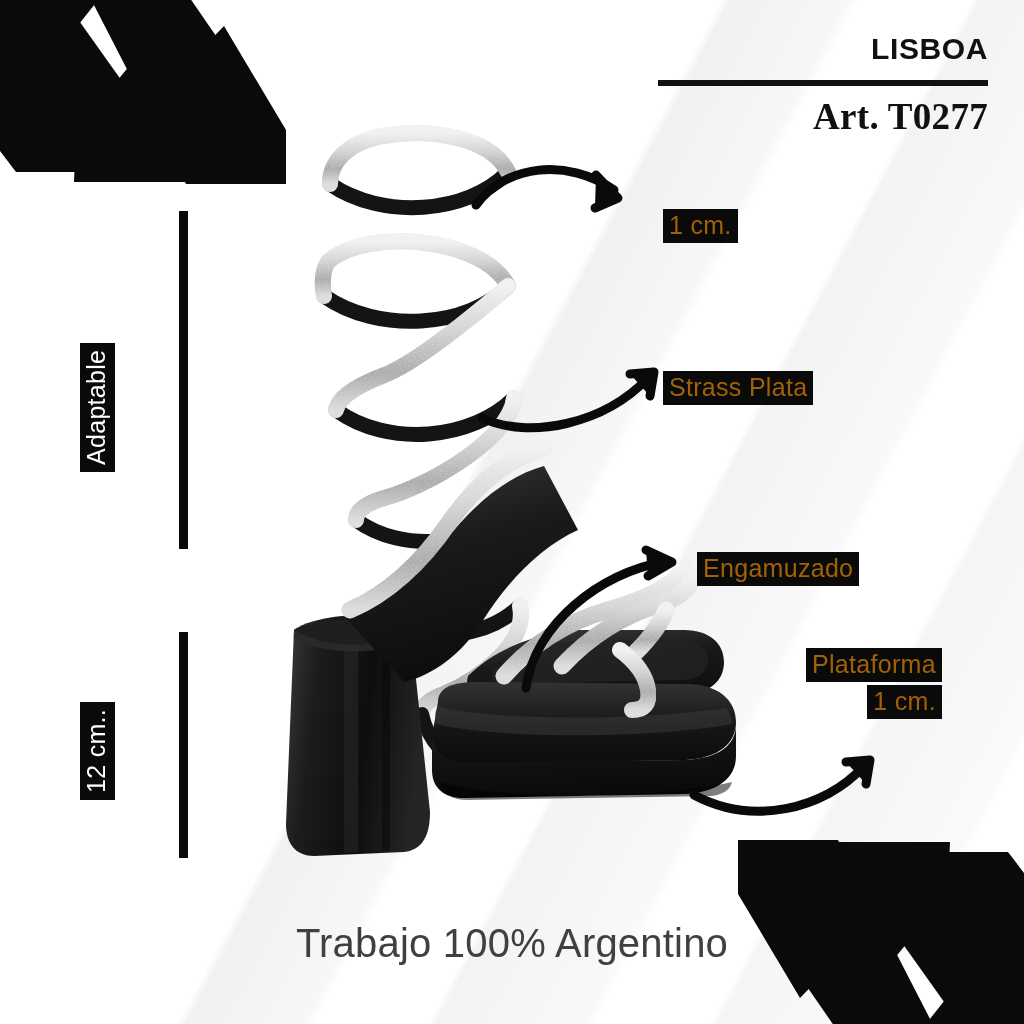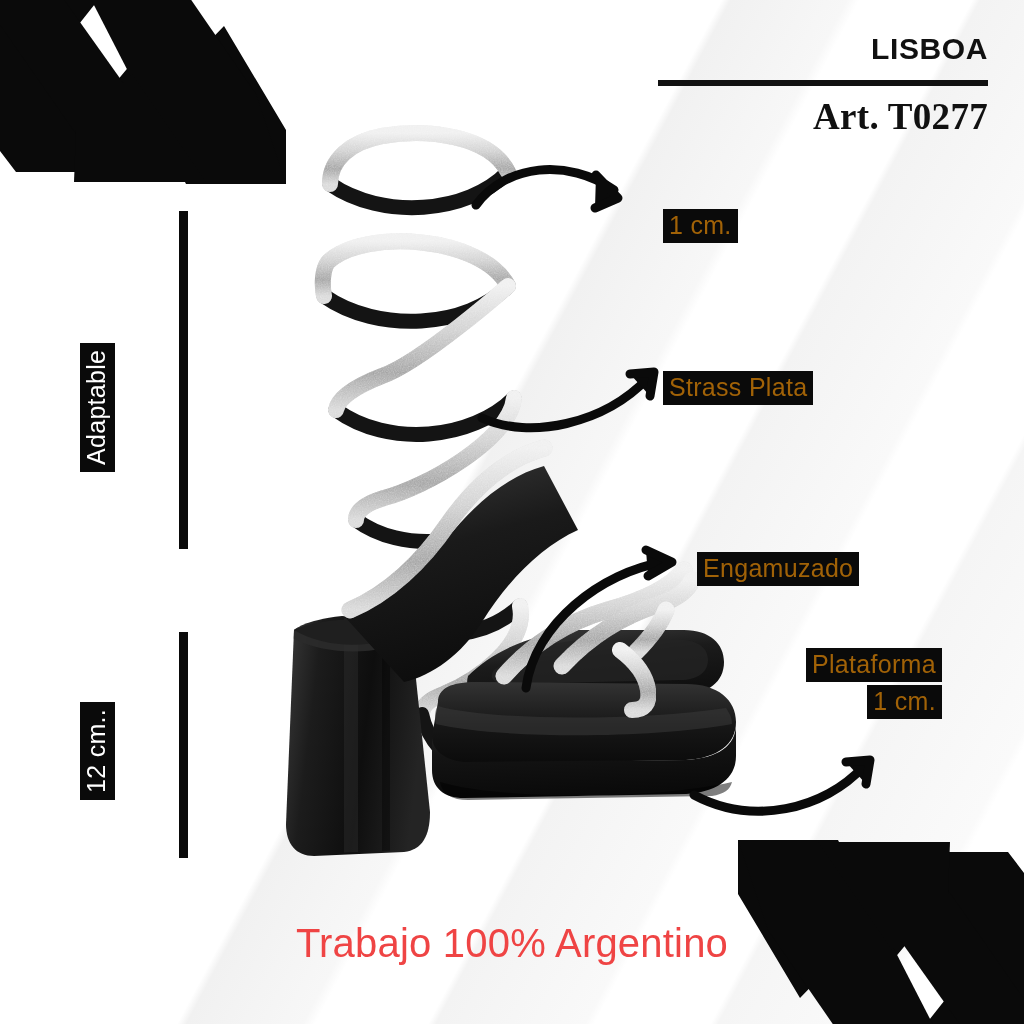--- a/index.html
+++ b/index.html
@@ -125,21 +125,21 @@
 
   
   .footer {
     position: absolute;
     left: 0;
     right: 0;
     top: 921px;
     text-align: center;
     font-size: 40px;
     font-weight: 400;
-    color: #ef4444;
+    color: #404040;
     letter-spacing: 0.2px;
   }
 
   
   .product { position: absolute; left: 232px; top: 110px; }
   .arrows  { position: absolute; left: 0; top: 0; pointer-events: none; }
 </style>
 </head>
 <body>
 

